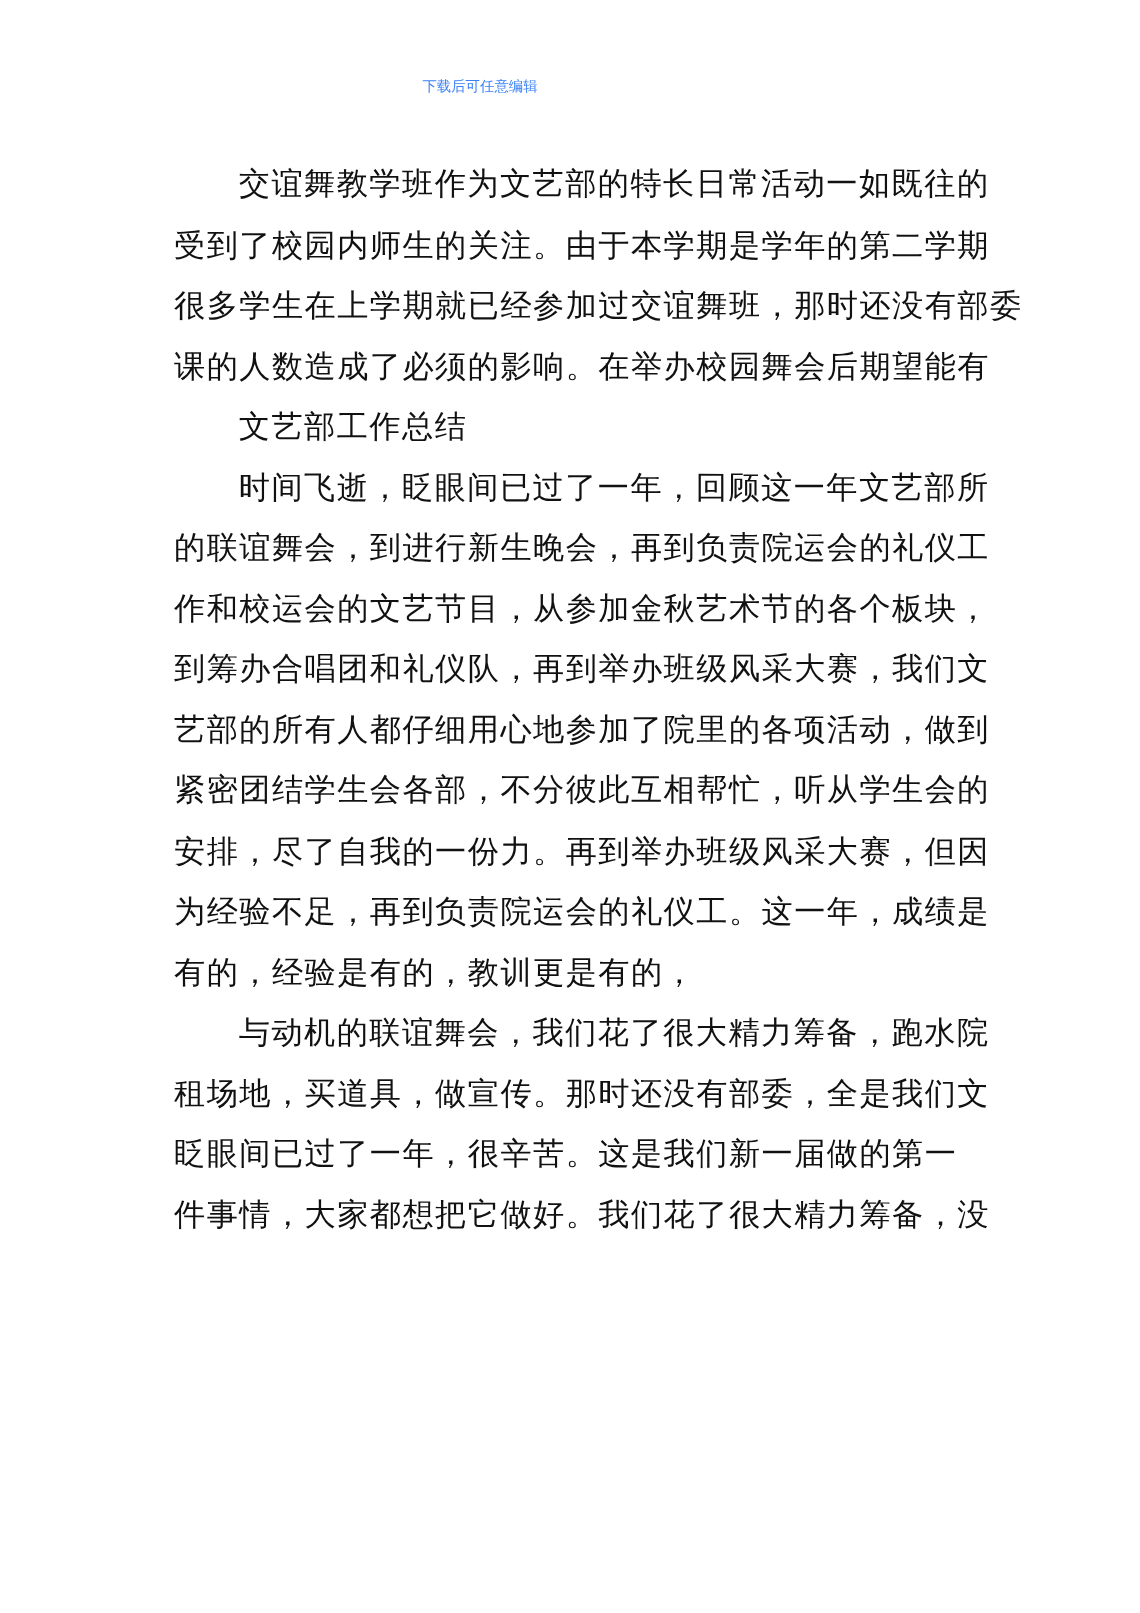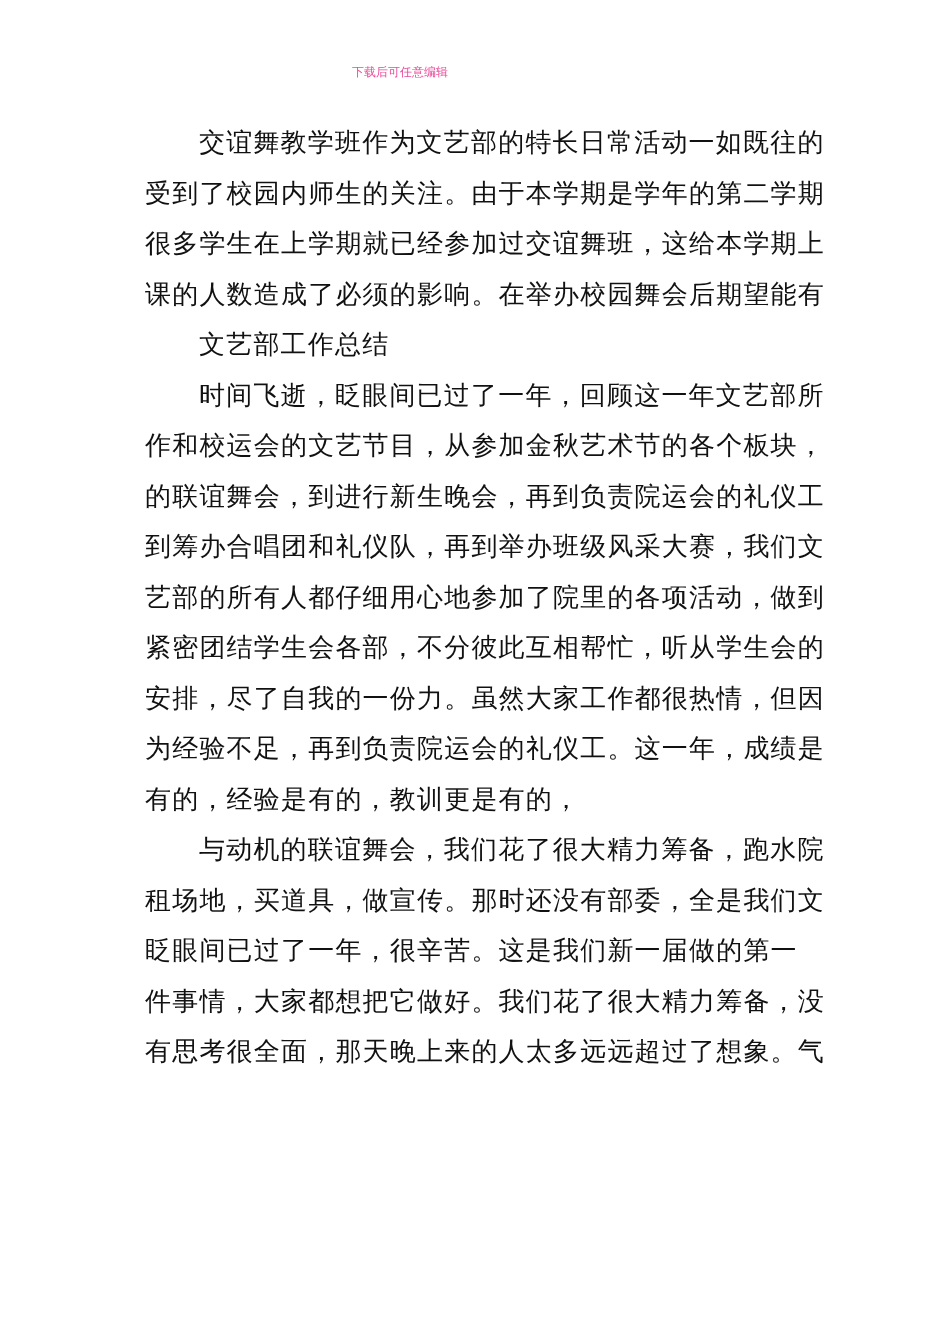--- a/index.html
+++ b/index.html
@@ -1,42 +1,41 @@
 <!DOCTYPE html>
 <html><head>
 <meta charset="utf-8">
 <style>
   html, body { margin:0; padding:0; background:#ffffff; }
   body { width:950px; height:1344px; position:relative; overflow:hidden;
          font-family:"DejaVu Serif","Liberation Serif",serif; color:#111; }
   .header { position:absolute; top:64px; left:0; width:800px; text-align:center;
-            font-size:12px; color:#ec4899; }
-  .content { position:absolute; left:145px; top:120px; width:662px; }
+            font-size:12px; color:#3b82f6; }
+  .content { position:absolute; left:145px; top:132px; width:662px; }
   .line { height:50.5px; line-height:44px; font-size:26px; white-space:nowrap;
           letter-spacing:1.2px; }
   .line.indent { padding-left:54px; }
 </style>
 </head>
 <body>
 
 <div class="header">下载后可任意编辑</div>
 
 <div class="content">
   <div class="line indent">交谊舞教学班作为文艺部的特长日常活动一如既往的</div>
   <div class="line">受到了校园内师生的关注。由于本学期是学年的第二学期</div>
-  <div class="line">很多学生在上学期就已经参加过交谊舞班，这给本学期上</div>
+  <div class="line">很多学生在上学期就已经参加过交谊舞班，那时还没有部委</div>
   <div class="line">课的人数造成了必须的影响。在举办校园舞会后期望能有</div>
   <div class="line indent">文艺部工作总结</div>
   <div class="line indent">时间飞逝，眨眼间已过了一年，回顾这一年文艺部所</div>
+  <div class="line">的联谊舞会，到进行新生晚会，再到负责院运会的礼仪工</div>
   <div class="line">作和校运会的文艺节目，从参加金秋艺术节的各个板块，</div>
-  <div class="line">的联谊舞会，到进行新生晚会，再到负责院运会的礼仪工</div>
   <div class="line">到筹办合唱团和礼仪队，再到举办班级风采大赛，我们文</div>
   <div class="line">艺部的所有人都仔细用心地参加了院里的各项活动，做到</div>
   <div class="line">紧密团结学生会各部，不分彼此互相帮忙，听从学生会的</div>
-  <div class="line">安排，尽了自我的一份力。虽然大家工作都很热情，但因</div>
+  <div class="line">安排，尽了自我的一份力。再到举办班级风采大赛，但因</div>
   <div class="line">为经验不足，再到负责院运会的礼仪工。这一年，成绩是</div>
   <div class="line">有的，经验是有的，教训更是有的，</div>
   <div class="line indent">与动机的联谊舞会，我们花了很大精力筹备，跑水院</div>
   <div class="line">租场地，买道具，做宣传。那时还没有部委，全是我们文</div>
   <div class="line">眨眼间已过了一年，很辛苦。这是我们新一届做的第一</div>
   <div class="line">件事情，大家都想把它做好。我们花了很大精力筹备，没</div>
-  <div class="line">有思考很全面，那天晚上来的人太多远远超过了想象。气</div>
 </div>
 
 </body></html>

